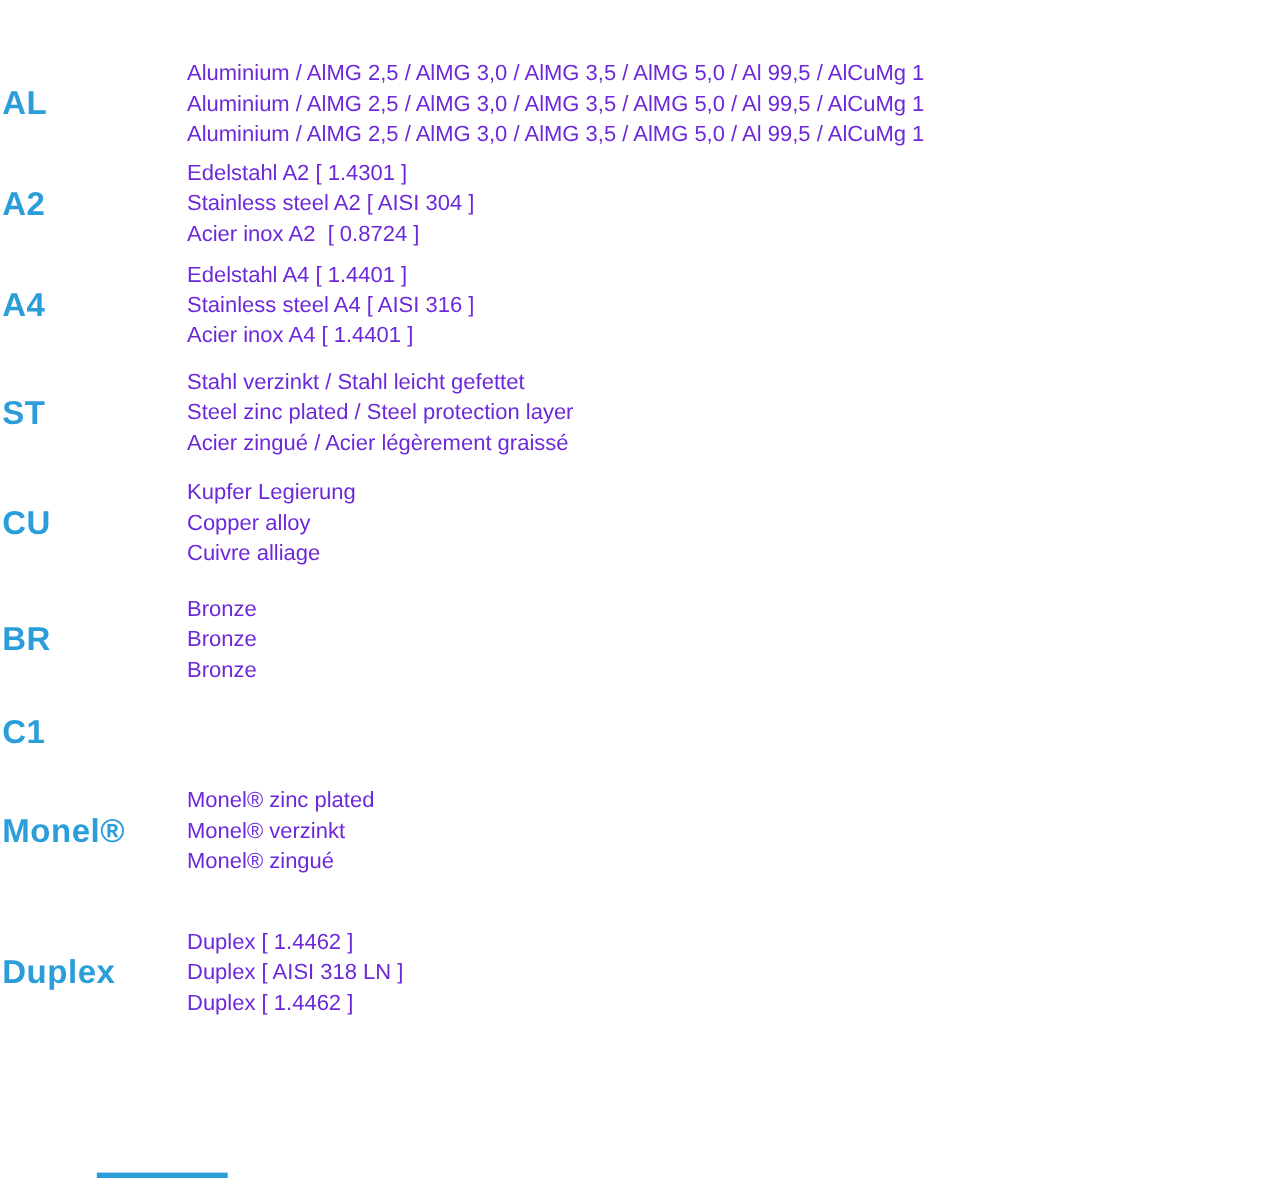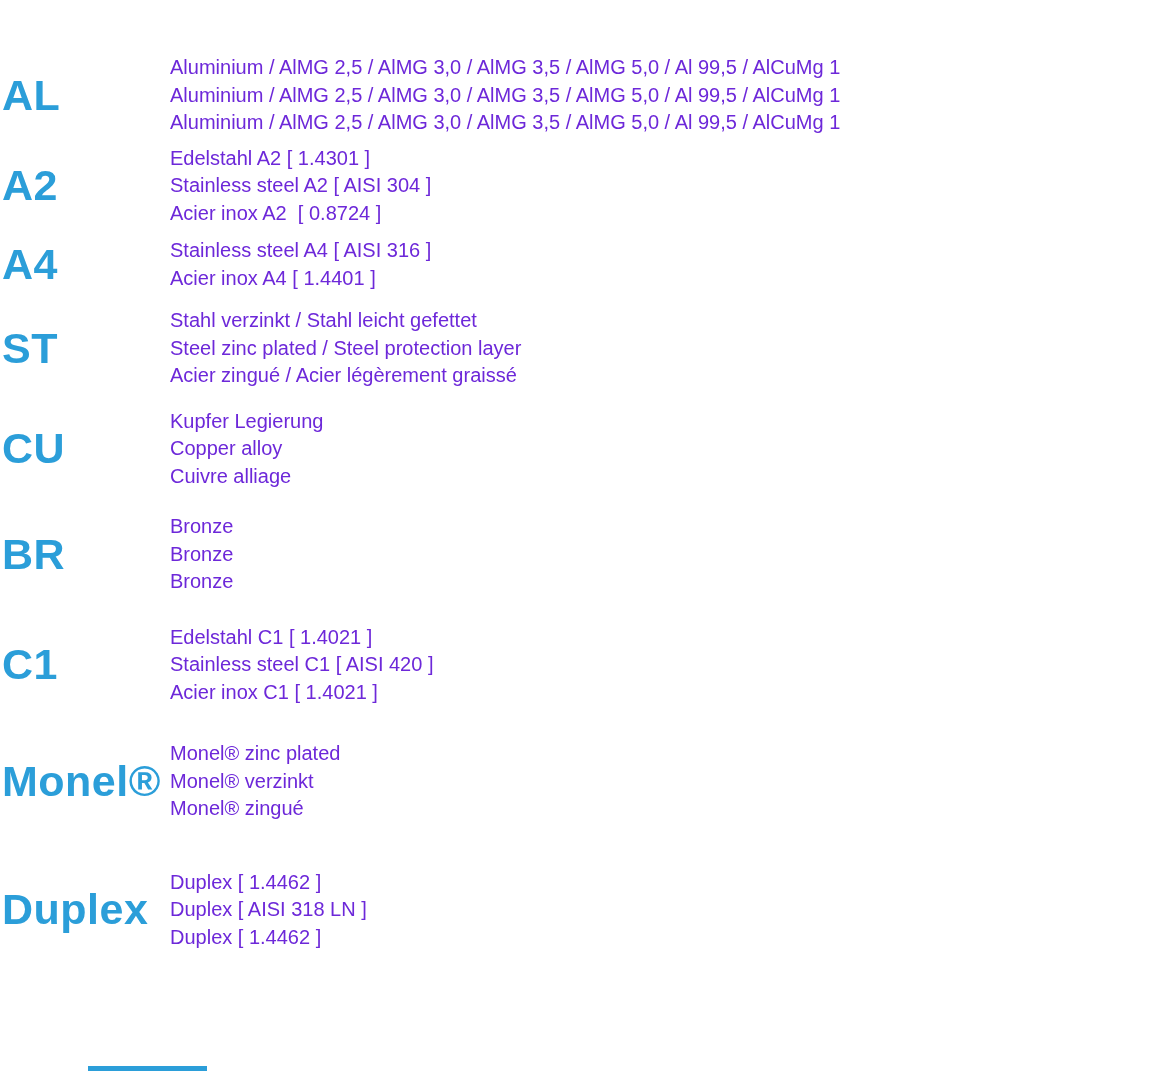--- a/index.html
+++ b/index.html
@@ -26,21 +26,21 @@
   .material-row:nth-child(1) { margin-bottom: 8px; }
   .material-row:nth-child(2) { margin-bottom: 10px; }
   .material-row:nth-child(3) { margin-bottom: 15px; }
   .material-row:nth-child(4) { margin-bottom: 18px; }
   .material-row:nth-child(5) { margin-bottom: 23px; }
   .material-row:nth-child(6) { margin-bottom: 28px; }
   .material-row:nth-child(7) { margin-bottom: 34px; }
   .material-row:nth-child(8) { margin-bottom: 46px; }
   .material-code {
     flex: 0 0 168px;
-    font-size: 43px;
+    font-size: 30px;
     font-weight: bold;
     color: #2B9ED9;
     letter-spacing: 0.5px;
     line-height: 1;
   }
   .material-lines {
     flex: 1;
   }
   .material-line {
     font-size: 20px;
@@ -77,20 +77,21 @@
       <div class="material-lines">
         <div class="material-line">Edelstahl A2 [ 1.4301 ]</div>
         <div class="material-line">Stainless steel A2 [ AISI 304 ]</div>
         <div class="material-line">Acier inox A2  [ 0.8724 ]</div>
       </div>
     </div>
 
     <div class="material-row">
       <div class="material-code">A4</div>
       <div class="material-lines">
+        <div class="material-line">Edelstahl A4 [ 1.4401 ]</div>
         <div class="material-line">Stainless steel A4 [ AISI 316 ]</div>
         <div class="material-line">Acier inox A4 [ 1.4401 ]</div>
       </div>
     </div>
 
     <div class="material-row">
       <div class="material-code">ST</div>
       <div class="material-lines">
         <div class="material-line">Stahl verzinkt / Stahl leicht gefettet</div>
         <div class="material-line">Steel zinc plated / Steel protection layer</div>
@@ -111,25 +112,20 @@
       <div class="material-code">BR</div>
       <div class="material-lines">
         <div class="material-line">Bronze</div>
         <div class="material-line">Bronze</div>
         <div class="material-line">Bronze</div>
       </div>
     </div>
 
     <div class="material-row">
       <div class="material-code">C1</div>
-      <div class="material-lines">
-        <div class="material-line">Edelstahl C1 [ 1.4021 ]</div>
-        <div class="material-line">Stainless steel C1 [ AISI 420 ]</div>
-        <div class="material-line">Acier inox C1 [ 1.4021 ]</div>
-      </div>
     </div>
 
     <div class="material-row">
       <div class="material-code">Monel®</div>
       <div class="material-lines">
         <div class="material-line">Monel® zinc plated</div>
         <div class="material-line">Monel® verzinkt</div>
         <div class="material-line">Monel® zingué</div>
       </div>
     </div>

